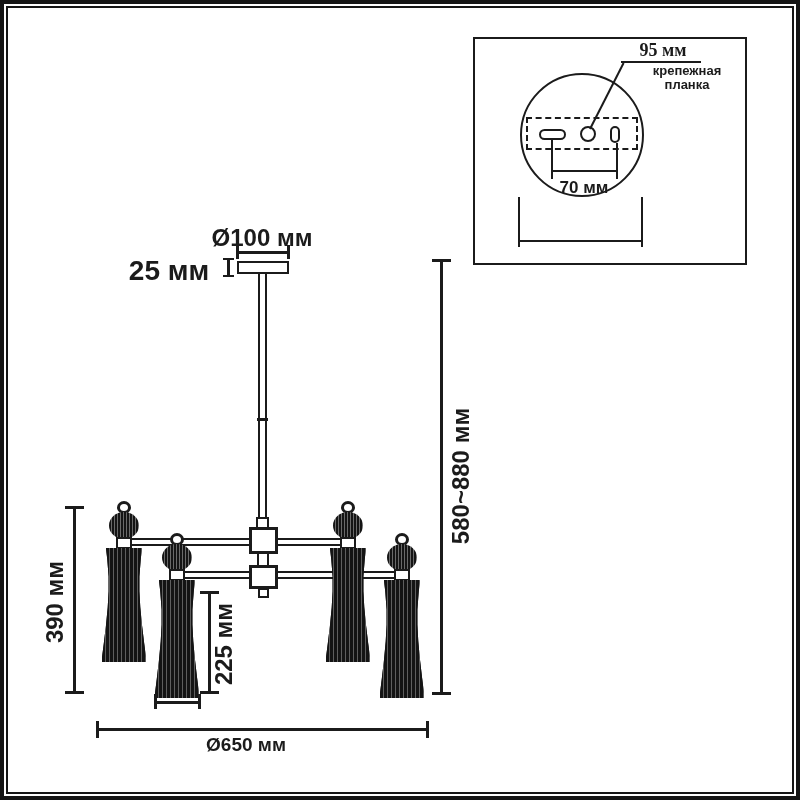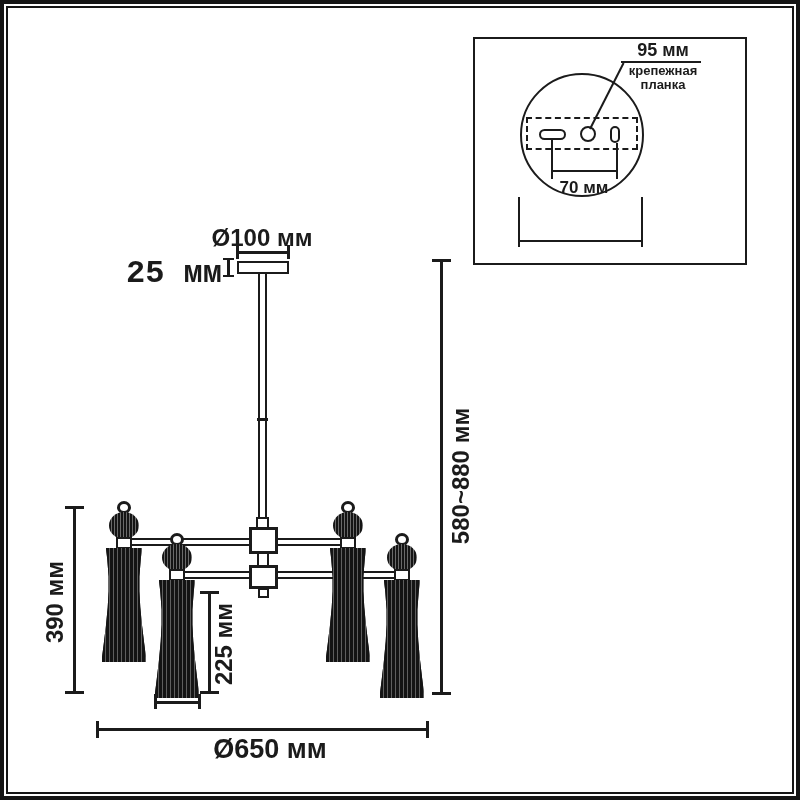--- a/index.html
+++ b/index.html
@@ -60,21 +60,21 @@
   <div class="abs ring" style="left:395px;top:533px;width:14px;height:13px;"></div>
   <div class="abs flute-s" style="left:387px;top:544px;width:30px;height:27px;"></div>
   <div class="abs wbox" style="left:394px;top:569px;width:16px;height:12px;"></div>
   <div class="abs flute shade" style="left:380px;top:580px;width:44px;height:118px;"></div>
 
   <div class="abs t" style="left:192px;top:224px;width:140px;font-size:24px;">Ø100 мм</div>
   <div class="abs ink" style="left:237px;top:251px;width:52px;height:2.5px;"></div>
   <div class="abs ink" style="left:236px;top:245px;width:2.5px;height:14px;"></div>
   <div class="abs ink" style="left:287px;top:245px;width:2.5px;height:14px;"></div>
 
-  <div class="abs t" style="left:116px;top:255px;width:106px;font-size:32px;text-align:right;font-family:Liberation Mono, monospace;">25 мм</div>
+  <div class="abs t" style="left:116px;top:255px;width:106px;font-size:28px;">25 мм</div>
   <div class="abs" style="left:223px;top:258px;width:11px;height:19px;border-top:2.5px solid #1b1b1b;border-bottom:2.5px solid #1b1b1b;">
     <div class="vstem"></div>
   </div>
 
   <div class="abs ink" style="left:440px;top:261px;width:2.5px;height:433px;"></div>
   <div class="abs ink" style="left:432px;top:259px;width:19px;height:2.5px;"></div>
   <div class="abs ink" style="left:432px;top:692px;width:19px;height:2.5px;"></div>
   <div class="abs t rot" style="left:386px;top:462px;width:150px;font-size:24px;">580~880 мм</div>
 
   <div class="abs ink" style="left:73px;top:507px;width:2.5px;height:186px;"></div>
@@ -87,39 +87,39 @@
   <div class="abs ink" style="left:200px;top:691px;width:19px;height:2.5px;"></div>
   <div class="abs t rot" style="left:174px;top:630px;width:100px;font-size:24px;">225 мм</div>
 
   <div class="abs ink" style="left:155px;top:701px;width:46px;height:2.5px;"></div>
   <div class="abs ink" style="left:154px;top:694px;width:2.5px;height:15px;"></div>
   <div class="abs ink" style="left:198px;top:694px;width:2.5px;height:15px;"></div>
 
   <div class="abs ink" style="left:97px;top:728px;width:331px;height:2.5px;"></div>
   <div class="abs ink" style="left:96px;top:721px;width:2.5px;height:17px;"></div>
   <div class="abs ink" style="left:426px;top:721px;width:2.5px;height:17px;"></div>
-  <div class="abs t" style="left:190px;top:734px;width:160px;font-size:27px;">Ø650 мм</div>
+  <div class="abs t" style="left:166px;top:734px;width:160px;font-size:19px;">Ø650 мм</div>
 
   <div class="abs" style="left:473px;top:37px;width:274px;height:228px;background:#fff;border:2.5px solid #1b1b1b;"></div>
 
   <div class="abs" style="left:520px;top:73px;width:124px;height:124px;border:2.5px solid #1b1b1b;border-radius:50%;background:#fff;"></div>
 
   <div class="abs ink" style="left:551px;top:140px;width:2px;height:39px;"></div>
   <div class="abs ink" style="left:616px;top:143px;width:2px;height:36px;"></div>
 
   <div class="abs dash" style="left:526px;top:117px;width:112px;height:33px;"></div>
   <div class="abs" style="left:539px;top:129px;width:27px;height:11px;border:2px solid #1b1b1b;border-radius:6px;background:#fff;"></div>
   <div class="abs" style="left:580px;top:126px;width:16px;height:16px;border:2px solid #1b1b1b;border-radius:50%;background:#fff;"></div>
   <div class="abs" style="left:610px;top:126px;width:10px;height:17px;border:2px solid #1b1b1b;border-radius:5px;background:#fff;"></div>
 
   <div class="abs ink" style="left:590px;top:128px;width:74px;height:2px;transform-origin:0 50%;transform:rotate(-63deg);"></div>
   <div class="abs ink" style="left:621px;top:61px;width:80px;height:2px;"></div>
 
-  <div class="abs t" style="left:618px;top:40px;width:90px;font-size:18px;">95 мм</div>
-  <div class="abs t" style="left:616px;top:64px;width:94px;font-size:13px;line-height:1.1;font-weight:600;">
+  <div class="abs t" style="left:618px;top:40px;width:90px;font-size:18px;font-family:Liberation Serif, serif;">95 мм</div>
+  <div class="abs t" style="left:640px;top:64px;width:94px;font-size:13px;line-height:1.1;font-weight:600;">
     <span>крепежная</span><br>
     <span>планка</span>
   </div>
 
   <div class="abs ink" style="left:551px;top:170px;width:67px;height:2px;"></div>
   <div class="abs t" style="left:549px;top:150px;width:70px;font-size:17px;margin-top:28px;">70 мм</div>
 
   <div class="abs ink" style="left:518px;top:197px;width:2px;height:50px;"></div>
   <div class="abs ink" style="left:641px;top:197px;width:2px;height:50px;"></div>
   <div class="abs ink" style="left:518px;top:240px;width:125px;height:2px;"></div>

